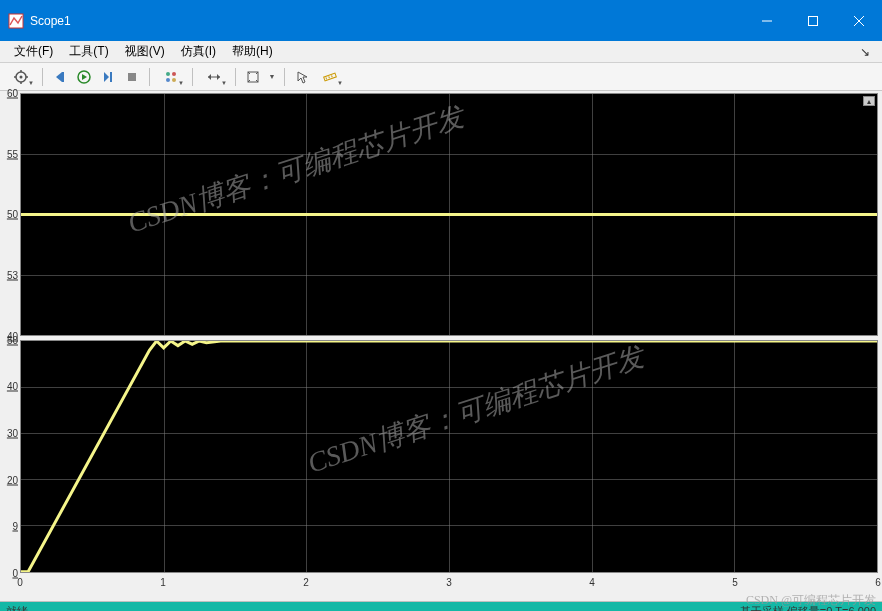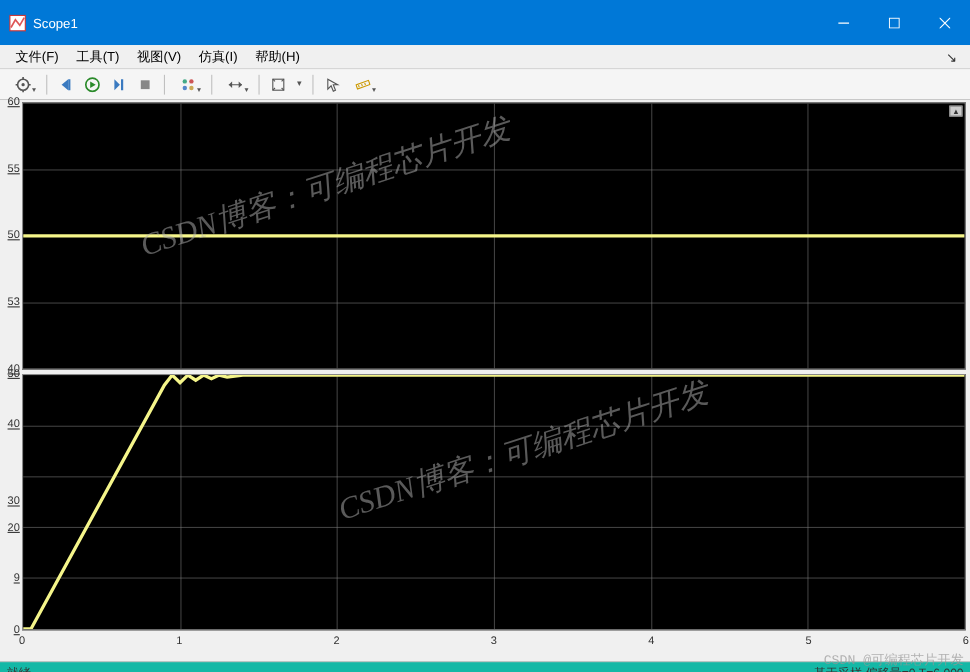--- a/index.html
+++ b/index.html
@@ -29,21 +29,21 @@
 .gridline-v { position: absolute; top: 0; bottom: 0; width: 1px; background: rgba(128,128,128,0.5); }
 .xaxis-row { display: flex; height: 14px; }
 .xaxis-spacer { width: 18px; }
 .xaxis { flex: 1; position: relative; font-size: 10px; color: #333; }
 .xtick { position: absolute; top: 0; transform: translateX(-50%); }
 svg.trace { position: absolute; top: 0; left: 0; width: 100%; height: 100%; }
 .watermark { position: absolute; font-size: 28px; color: rgba(180,180,180,0.5); font-family: "SimSun", serif; transform: rotate(-18deg); pointer-events: none; white-space: nowrap; font-style: italic; }
 .statusbar { height: 20px; background: #14b8a6; border-top: 1px solid #c0c0c0; display: flex; align-items: center; padding: 0 6px; font-size: 11px; color: #333; }
 .statusbar .sleft { flex: 1; }
 .statusbar .sright { font-size: 11px; }
-.corner-watermark { position: absolute; bottom: 2px; right: 6px; font-size: 12px; color: rgba(150,150,150,0.7); font-family: Liberation Mono, monospace; pointer-events:none; }
+.corner-watermark { position: absolute; bottom: 2px; right: 6px; font-size: 12px; color: rgba(150,150,150,0.7); font-family: Liberation Serif, serif; pointer-events:none; }
 .minimize-collapse { position: absolute; top: 2px; right: 2px; width: 12px; height: 10px; background: #ccc; border: 1px solid #888; display:flex; align-items:center; justify-content:center; font-size:8px; color:#333;}
 </style>
 </head>
 <body>
 
 <div class="titlebar">
   <span class="appicon">
     <svg width="16" height="16" viewBox="0 0 16 16">
         <rect x="1" y="1" width="14" height="14" fill="#fff" stroke="#c33" stroke-width="1"></rect>
         <path d="M2 12 L6 5 L10 10 L14 3" stroke="#d55" stroke-width="1.5" fill="none"></path>
@@ -192,21 +192,21 @@
             <path d="M0 500 L1000 500 " stroke="#f5f58a" stroke-width="3" fill="none" vector-effect="non-scaling-stroke"></path>
           </svg>
         </div>
     </div>
 
     <div class="chart-pane bottom">
       <div class="yaxis" id="yaxis-bot">
           <div class="ytick" style="top: 100%;">0</div>
           <div class="ytick" style="top: 80%;">9</div>
           <div class="ytick" style="top: 60%;">20</div>
-          <div class="ytick" style="top: 40%; margin-top: 23px;">30</div>
+          <div class="ytick" style="top: 40%;">30</div>
           <div class="ytick" style="top: 20%;">40</div>
           <div class="ytick" style="top: 0%;">50</div>
         </div>
       <div class="plot-inner" id="plot-bot">
           <div class="gridline-h" style="top: 80%;"></div>
           <div class="gridline-h" style="top: 60%;"></div>
           <div class="gridline-h" style="top: 40%;"></div>
           <div class="gridline-h" style="top: 20%;"></div>
           <div class="gridline-v" style="left: 16.6667%;"></div>
           <div class="gridline-v" style="left: 33.3333%;"></div>

